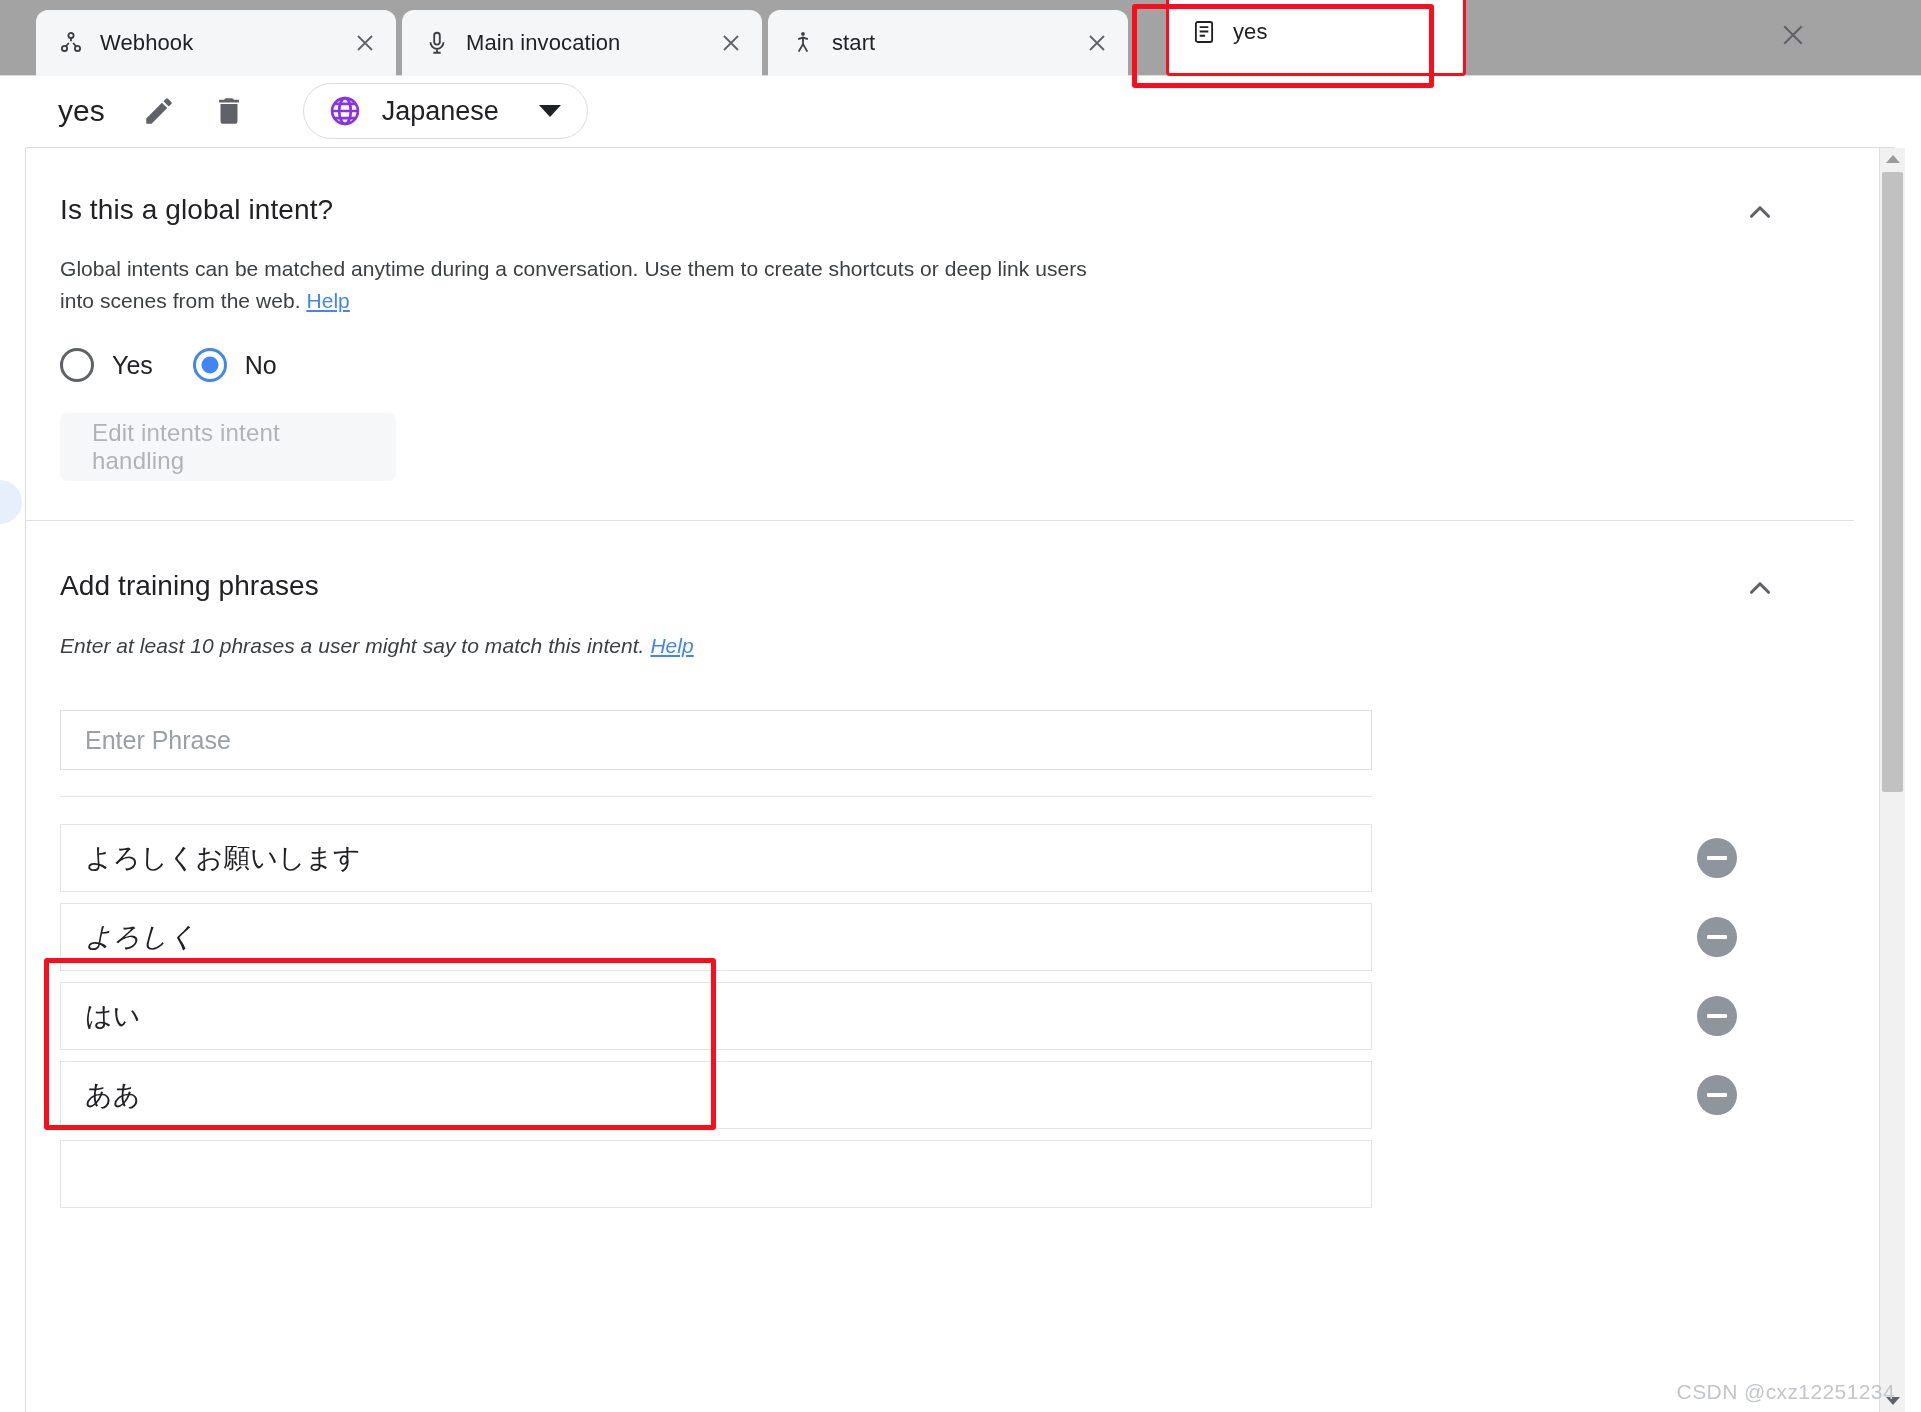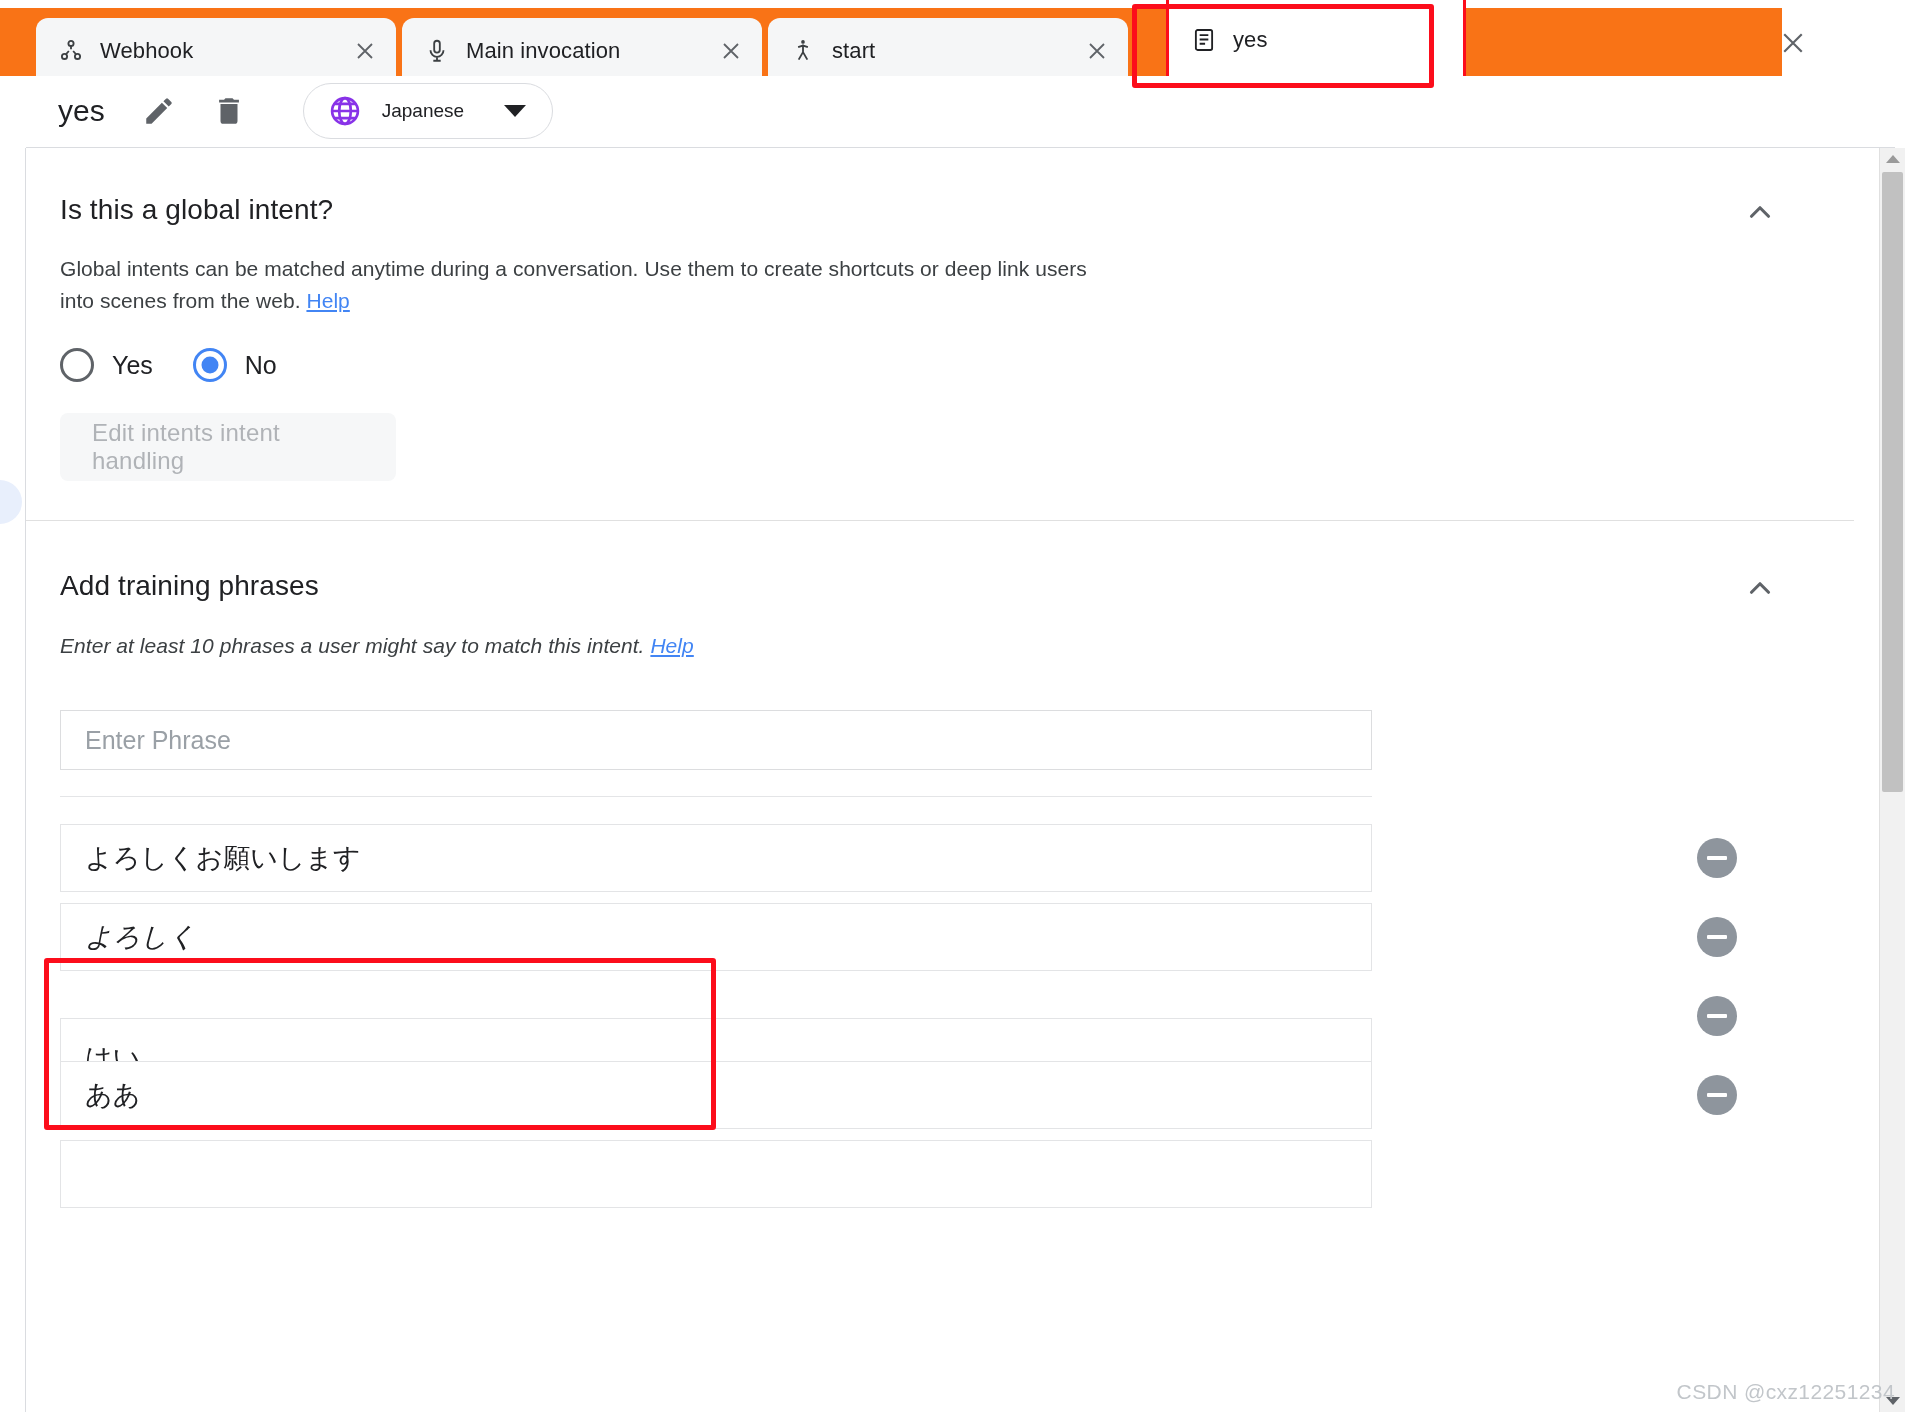--- a/index.html
+++ b/index.html
@@ -13,26 +13,25 @@
     font-family: "Liberation Sans", "DejaVu Sans", sans-serif;
     color: #202124;
     overflow: hidden;
     position: relative;
   }
 
   
   .tabbar {
     position: absolute;
     top: 0; left: 0;
-    width: 1782px;
+    width: 1921px;
     height: 76px;
-    background: #f97316;
+    background: #a3a3a3;
     display: flex;
     align-items: flex-end;
-    margin-top: 8px;
   }
   .tabbar-rail {
     position: absolute;
     left: 0; bottom: 0;
     width: 1921px;
     height: 1px;
     background: #dadce0;
   }
   .tab {
     position: relative;
@@ -125,21 +124,21 @@
     box-sizing: border-box;
     background: #fff;
   }
   .lang-globe {
     width: 34px; height: 34px;
     margin-right: 20px;
     color: #8833e8;
     display: flex; align-items: center; justify-content: center;
   }
   .lang-text {
-    font-size: 19px;
+    font-size: 27px;
     color: #202124;
     margin-right: 40px;
     white-space: nowrap;
   }
   .lang-caret {
     width: 0; height: 0;
     border-left: 11px solid transparent;
     border-right: 11px solid transparent;
     border-top: 12px solid #202124;
   }
@@ -526,21 +525,21 @@
     <div class="field" style="left:34px;top:676px;width:1312px;height:68px;">
       <span class="phrase-jp">よろしくお願いします</span>
     </div>
     <div class="minus-btn" style="left:1671px;top:690px;"></div>
 
     <div class="field" style="left:34px;top:755px;width:1312px;height:68px;font-style:italic;">
       <span class="phrase-jp">よろしく</span>
     </div>
     <div class="minus-btn" style="left:1671px;top:769px;"></div>
 
-    <div class="field" style="left:34px;top:870px;width:1312px;height:80px;">
+    <div class="field" style="left:34px;top:834px;width:1312px;height:68px;">
       <span class="phrase-jp">はい</span>
     </div>
     <div class="minus-btn" style="left:1671px;top:848px;"></div>
 
     <div class="field" style="left:34px;top:913px;width:1312px;height:68px;">
       <span class="phrase-jp">ああ</span>
     </div>
     <div class="minus-btn" style="left:1671px;top:927px;"></div>
 
     <div class="field" style="left:34px;top:992px;width:1312px;height:68px;">

